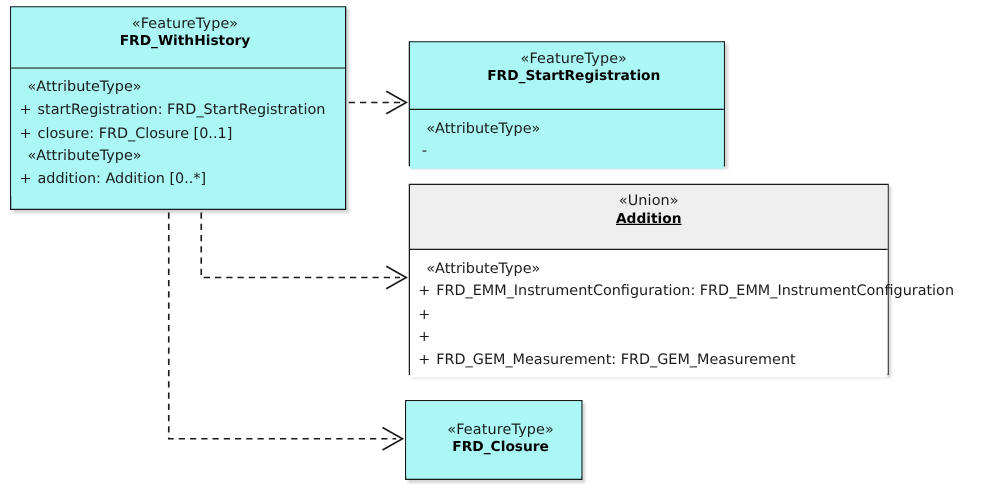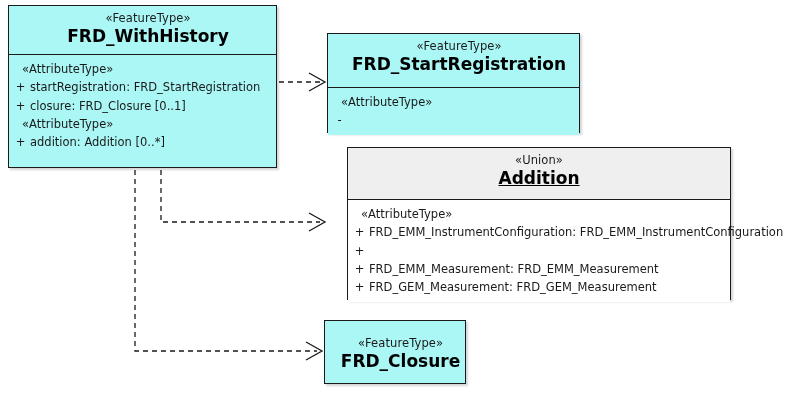--- a/index.html
+++ b/index.html
@@ -50,21 +50,21 @@
   .box-header.divided { border-bottom: 1.6px solid #1a1a1a; }
 
   .stereotype {
     display: block;
     font-size: 11.5px;
     color: #1a1a1a;
     letter-spacing: 0.1px;
   }
   .type-name {
     display: block;
-    font-size: 17px;
+    font-size: 11px;
     font-weight: bold;
     color: #000000;
     margin-top: 1px;
   }
   .type-name.underline {
     text-decoration: underline;
   }
 
   .box-body {
     box-sizing: border-box;
@@ -104,21 +104,21 @@
     left: 8px;  top: 5px;  width: 269px; height: 163px;
   }
   #box-withhistory .box-header { height: 49px; }
 
   #box-startregistration {
     left: 327px; top: 33px; width: 253px; height: 100px;
   }
   #box-startregistration .box-header { height: 54px; }
 
   #box-addition {
-    left: 327px; top: 147px; width: 384px; height: 153px; margin-left: 20px;
+    left: 327px; top: 147px; width: 384px; height: 153px;
   }
   #box-addition .box-header { height: 52px; }
 
   #box-closure {
     left: 324px; top: 320px; width: 142px; height: 64px;
   }
   #box-closure .box-header { height: 60px; padding-top: 15px; }
 </style>
 </head>
 <body>
@@ -188,21 +188,20 @@
       <div class="group-label">«AttributeType»</div>
       <div class="attr-row">
         <span class="attr-vis">+</span>
         <span class="attr-text">FRD_EMM_InstrumentConfiguration: FRD_EMM_InstrumentConfiguration</span>
       </div>
       <div class="attr-row">
         <span class="attr-vis">+</span>
       </div>
       <div class="attr-row">
         <span class="attr-vis">+</span>
-        <span class="attr-text">FRD_EMM_Measurement: FRD_EMM_Measurement</span>
       </div>
       <div class="attr-row">
         <span class="attr-vis">+</span>
         <span class="attr-text">FRD_GEM_Measurement: FRD_GEM_Measurement</span>
       </div>
     </div>
   </div>
 
   <div class="uml-box cyan" id="box-closure">
     <div class="box-header cyan">

